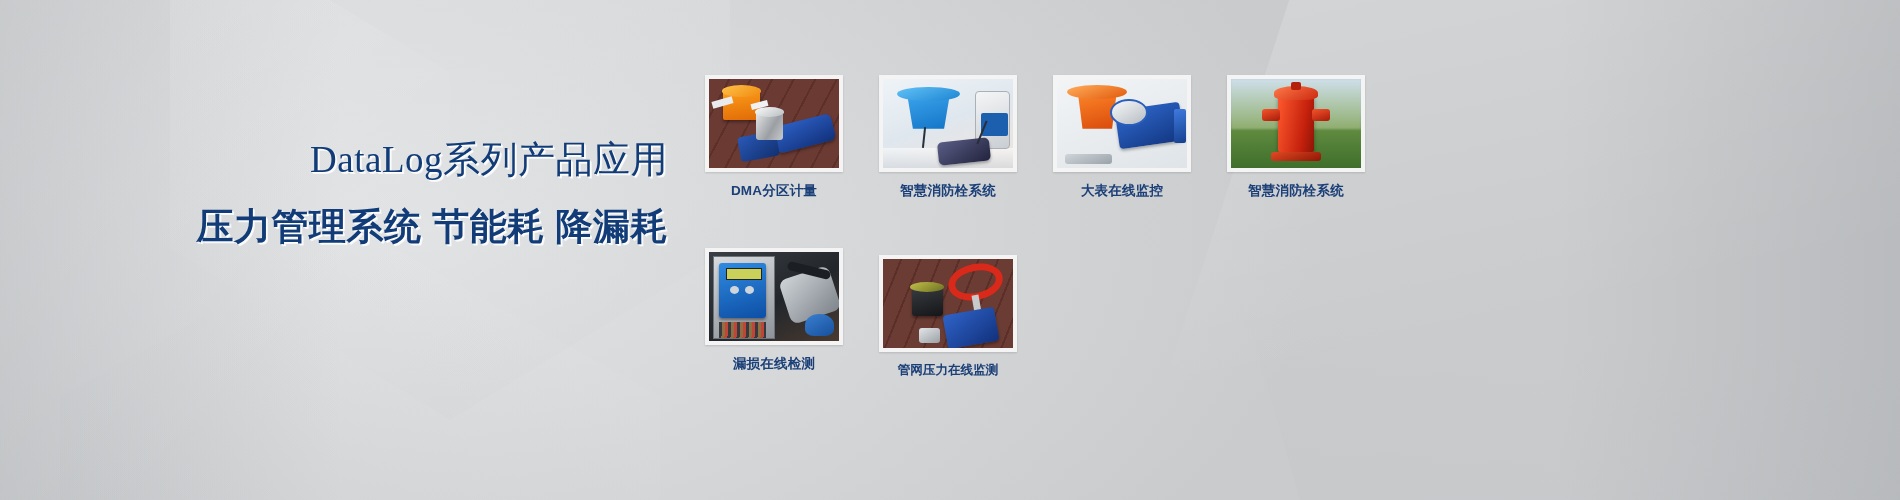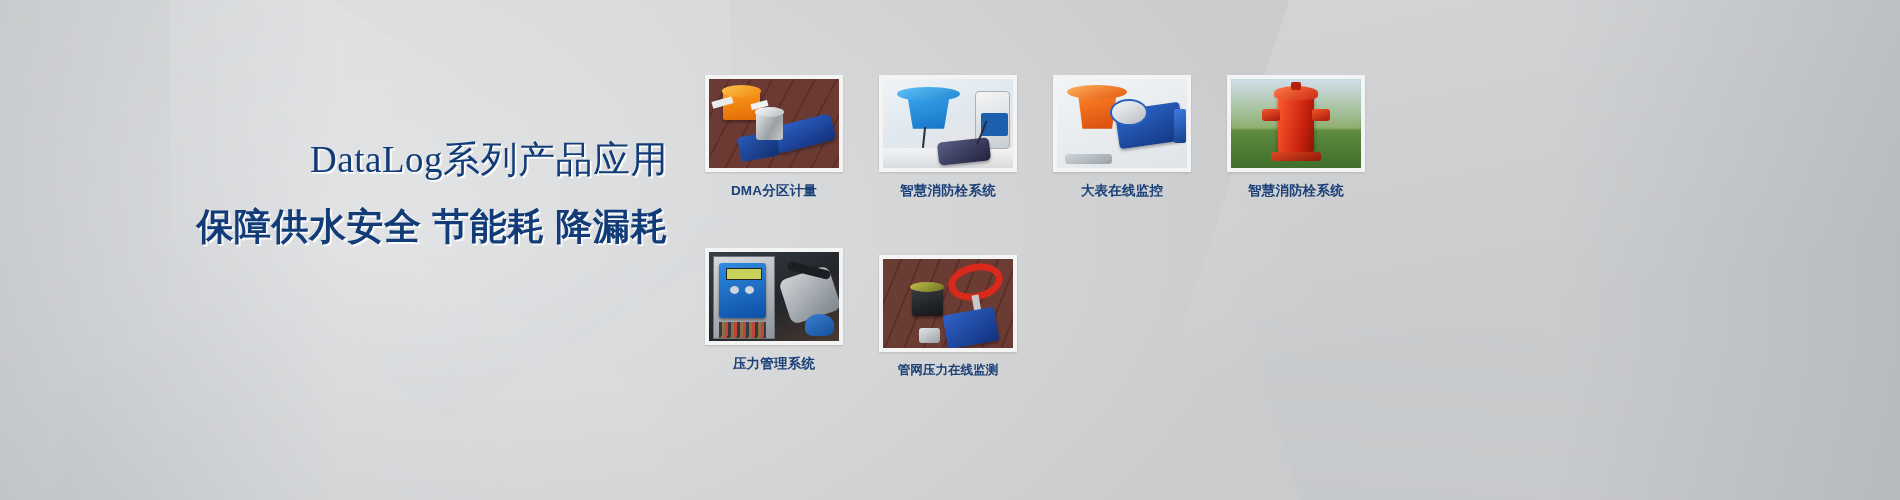--- a/index.html
+++ b/index.html
@@ -239,21 +239,21 @@
     <div class="hexA"></div>
     <div class="hexB"></div>
     <div class="hexC"></div>
     <div class="diagR1"></div>
     <div class="diagR2"></div>
     <div class="vign"></div>
   </div>
 
   <div class="headline">
     <div class="hl1">DataLog系列产品应用</div>
-    <div class="hl2">保障供水安全 节能耗 降漏耗</div>
+    <div class="hl2">压力管理系统 节能耗 降漏耗</div>
   </div>
 
   <div class="grid">
 
     <div class="cell">
       <div class="thumb">
         <div class="photo p1">
           <div class="bluepipe"></div>
             <div class="bluebody"></div>
           <div class="orange"></div>
@@ -320,21 +320,21 @@
             <div class="hose"></div>
             <div class="bluecap"></div>
           <div class="cab"></div>
             <div class="ctrl"></div>
           <div class="scr"></div>
             <div class="b1"></div>
             <div class="b2"></div>
           <div class="wires"></div>
         </div>
       </div>
-      <div class="caption">压力管理系统</div>
+      <div class="caption">漏损在线检测</div>
     </div>
 
     <div class="cell" style="margin-top:19px">
       <div class="thumb">
         <div class="photo p7">
           <div class="wheel"></div>
             <div class="stem"></div>
           <div class="bluev"></div>
           <div class="blk"></div>
             <div class="blktop"></div>

